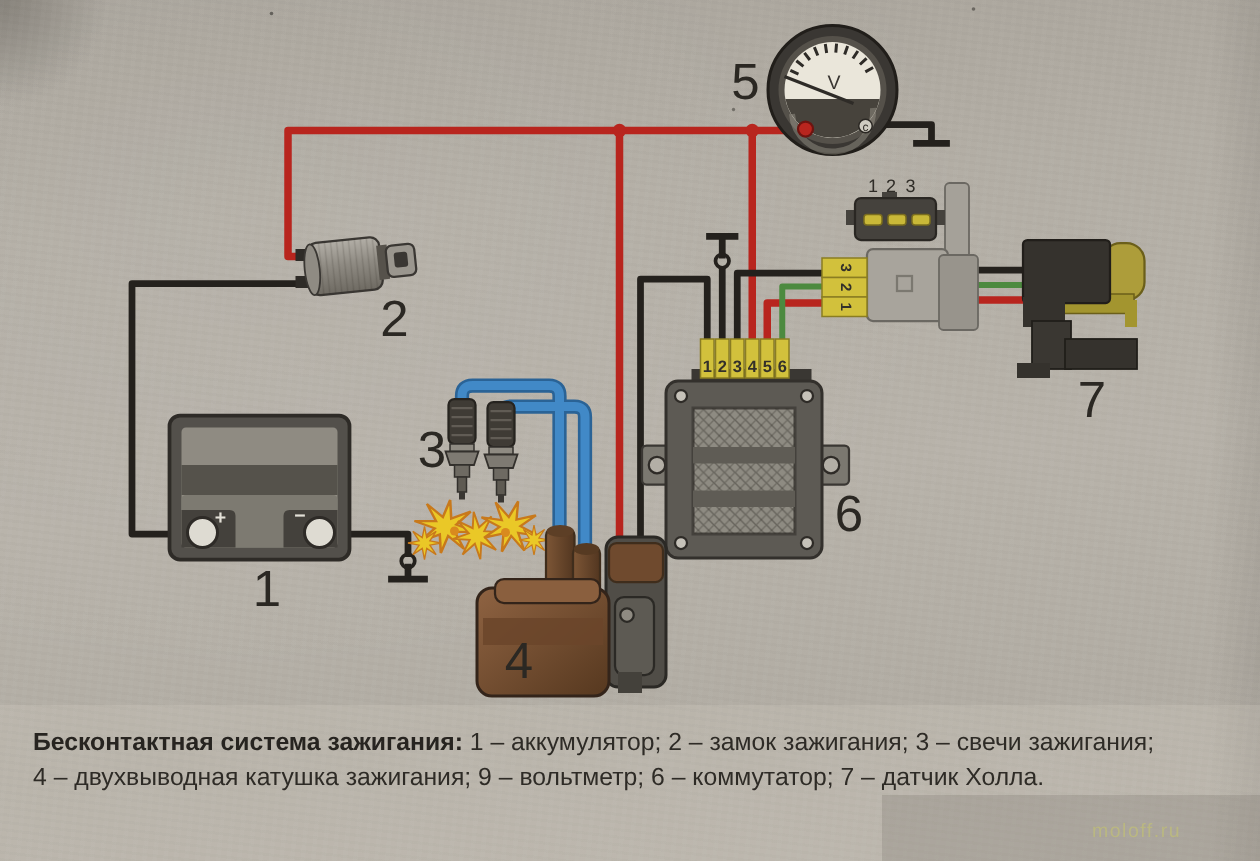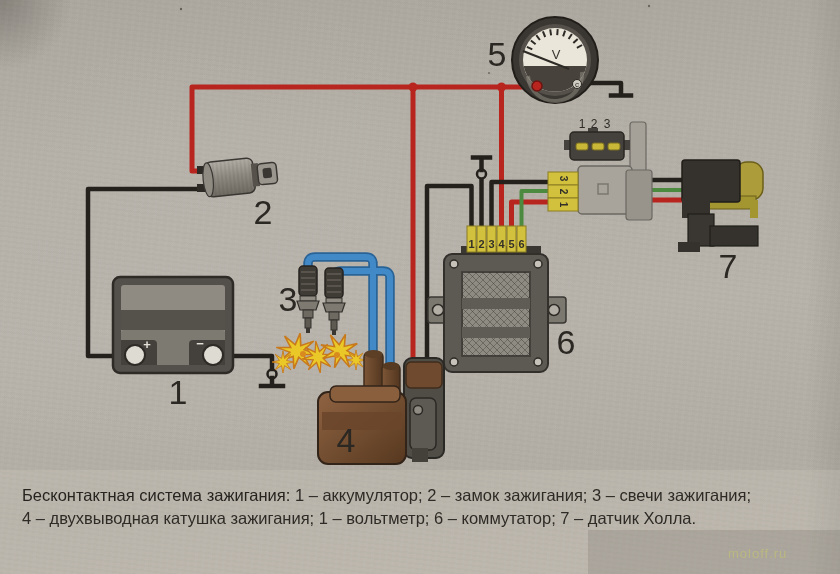--- a/index.html
+++ b/index.html
@@ -31,21 +31,21 @@
   .pin-digit  { font-size:11px; font-weight:bold; fill:#33302a; }
   .small-digit{ font-size:12px; fill:#2f2c27; }
   .rot-digit  { font-size:10px; font-weight:bold; fill:#33302a; }
   .batt-sign  { font-size:13px; font-weight:bold; fill:#e3e0d7; }
   .gauge-v    { font-size:13px; fill:#3a3632; }
   .gauge-c    { font-size:8px;  fill:#2f2c27; }
   .caption {
     position:absolute; left:22px; top:484px; width:800px;
     font-size:16.5px; line-height:23px; color:#2e2b26;
   }
-  .caption b { font-weight:normal; color:#272420; }
+  .caption b { font-weight:bold; color:#272420; }
   .watermark {
     position:absolute; left:728px; top:546px;
     font-size:13px; letter-spacing:1px; color:rgba(198,198,108,0.55);
   }
 </style>
 </head>
 <body>
 
 <div class="stage">
   <div class="paper-grain"></div>
@@ -276,17 +276,17 @@
     <text x="263" y="224" class="lbl" text-anchor="middle">2</text>
     <text x="288" y="311" class="lbl" text-anchor="middle">3</text>
     <text x="346" y="452" class="lbl" text-anchor="middle">4</text>
     <text x="497" y="66" class="lbl" text-anchor="middle">5</text>
     <text x="566" y="354" class="lbl" text-anchor="middle">6</text>
     <text x="728" y="278" class="lbl" text-anchor="middle">7</text>
   </svg>
 
   <div class="caption">
     <span><b>Бесконтактная система зажигания:</b><span> 1 – аккумулятор; 2 – замок зажигания; 3 – свечи зажигания;</span></span>
-    <div>4 – двухвыводная катушка зажигания; 1 – вольтметр; 6 – коммутатор; 7 – датчик Холла.</div>
+    <div>4 – двухвыводная катушка зажигания; 9 – вольтметр; 6 – коммутатор; 7 – датчик Холла.</div>
   </div>
 
   <div class="watermark">moloff.ru</div>
 </div>
 
 </body></html>

